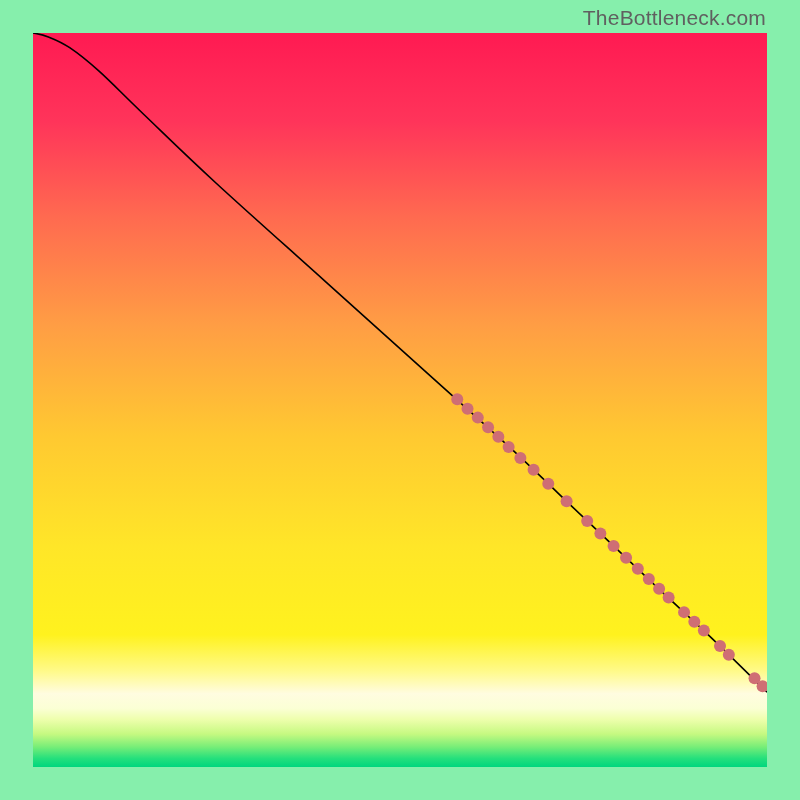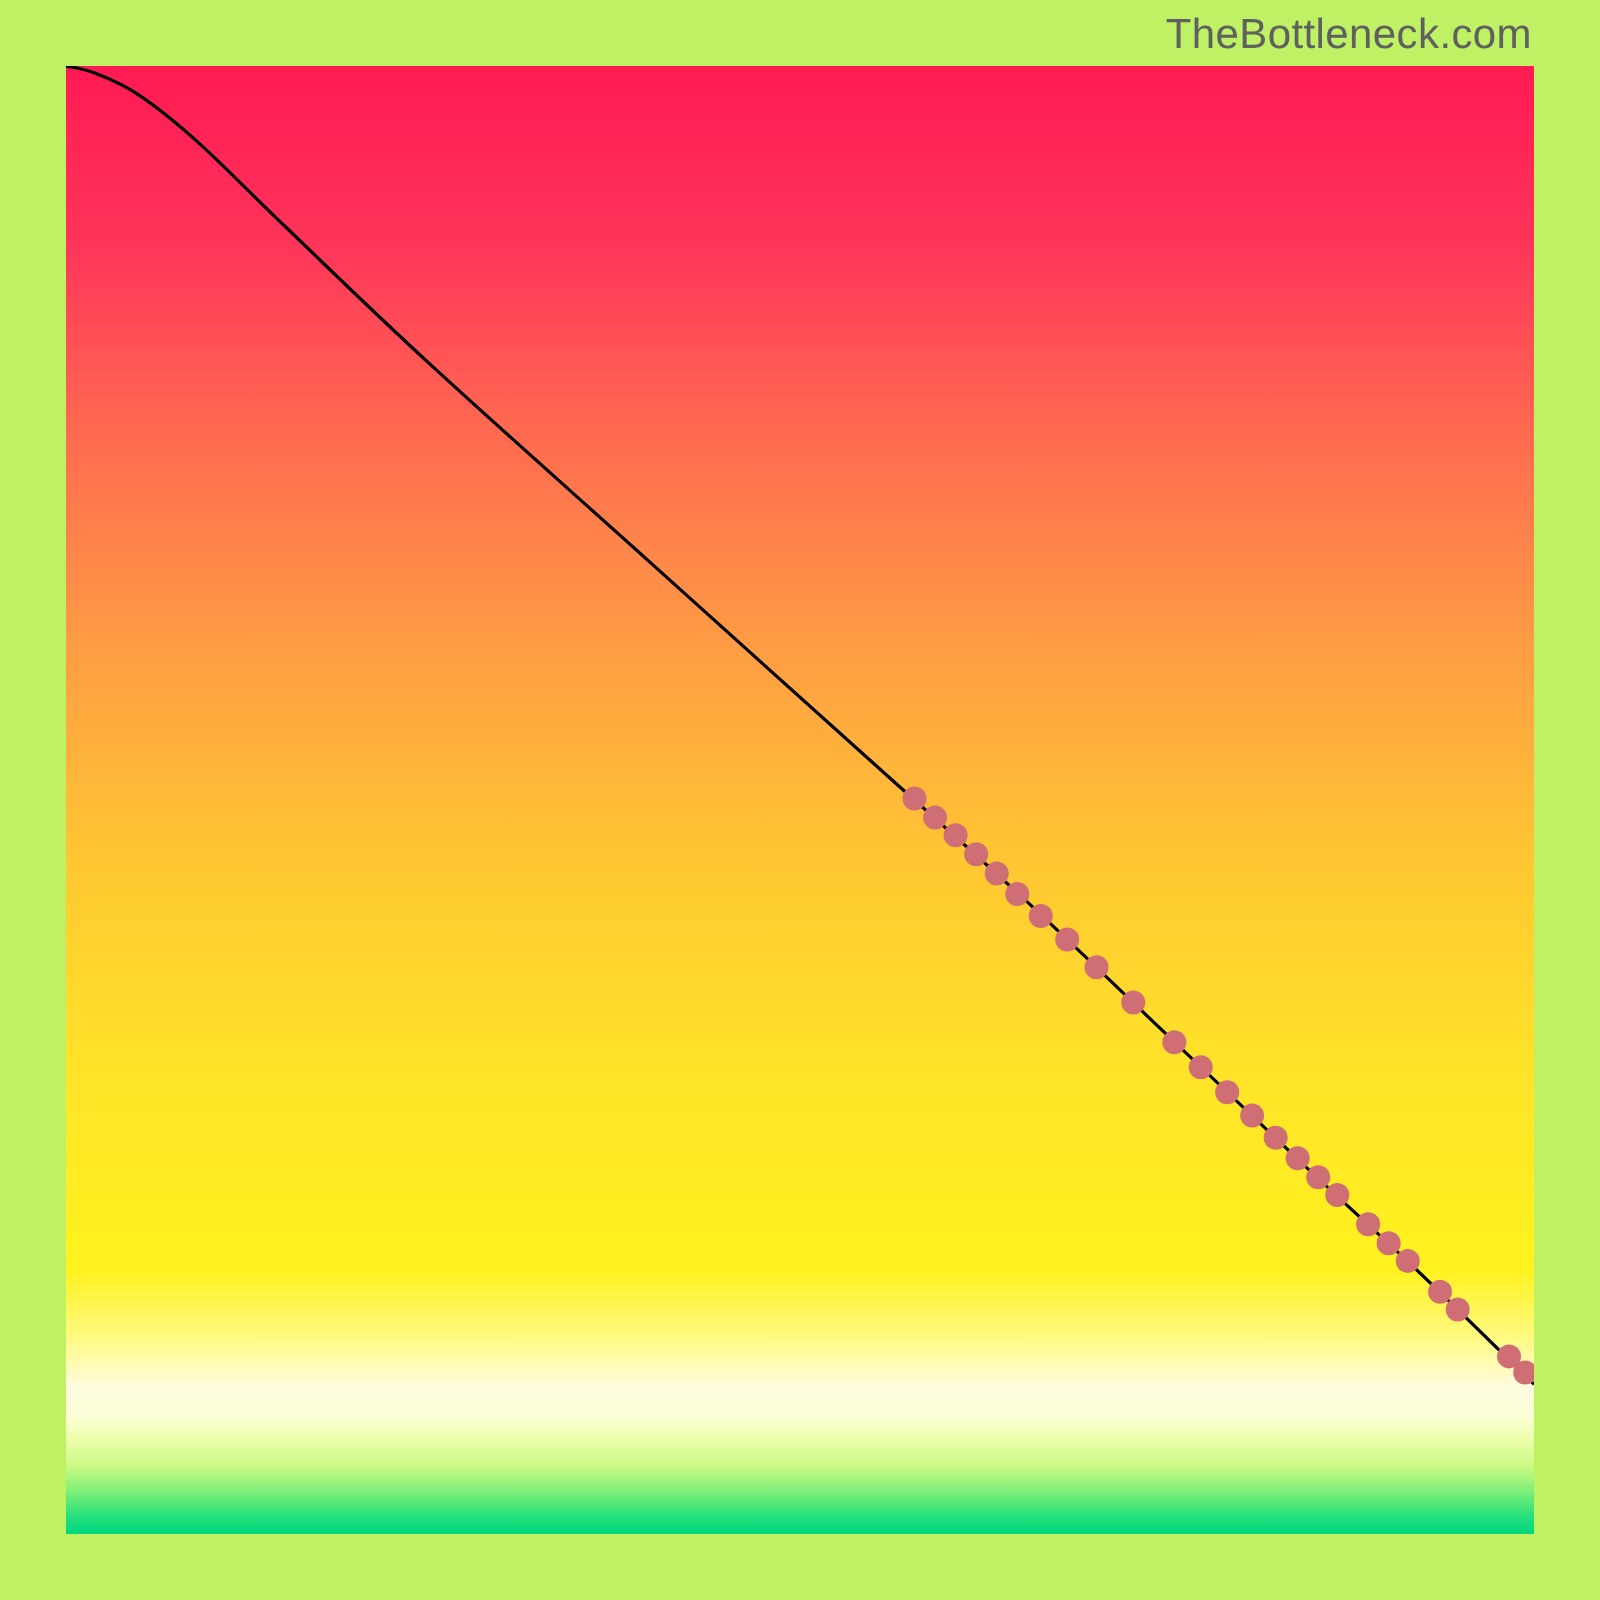--- a/index.html
+++ b/index.html
@@ -9,21 +9,21 @@
     height: 800px;
     background: #000;
     overflow: hidden;
   }
   .frame {
     position: absolute;
     top: 0;
     left: 0;
     width: 800px;
     height: 800px;
-    background: #bef264;
+    background: #86efac;
   }
   .plot {
     position: absolute;
     top: 33px;
     left: 33px;
     width: 734px;
     height: 734px;
     overflow: hidden;
   }
   .watermark {

